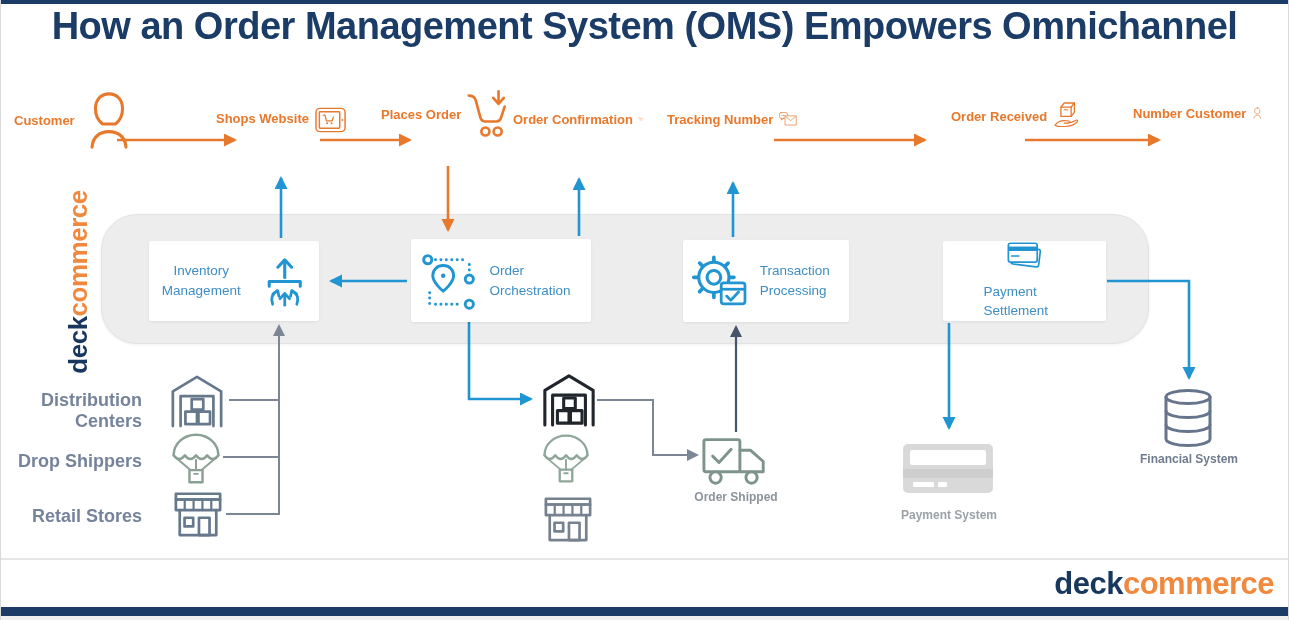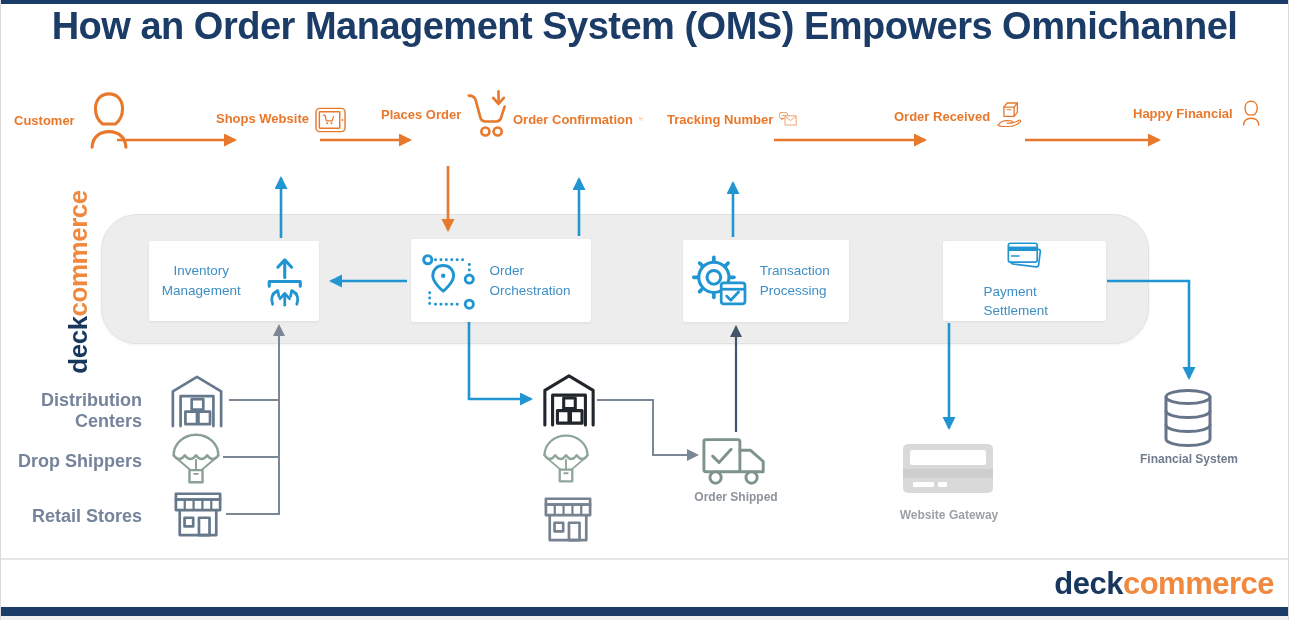--- a/index.html
+++ b/index.html
@@ -154,35 +154,35 @@
         <path d="M11 28v8l9.5-8"></path>
       </g>
       <circle cx="13.5" cy="15" r="2.4" fill="#e8782c"></circle>
       <circle cx="20" cy="15" r="2.4" fill="#e8782c"></circle>
       <circle cx="26.5" cy="15" r="2.4" fill="#e8782c"></circle>
       <rect x="27" y="17" width="50" height="41" fill="#ffffff" stroke="#e8782c" stroke-width="3"></rect>
       <path d="M29 20L52 38L75 20" fill="none" stroke="#e8782c" stroke-width="3" stroke-linejoin="round"></path>
     </svg>
   </div>
 
-  <div class="flow-node" style="left:893px;top:86px;align-items:center;">
+  <div class="flow-node" style="left:950px;top:86px;align-items:center;">
     <div class="flow-label">Order Received</div>
     <svg width="60" height="60" viewBox="0 0 60 62">
       <g fill="none" stroke="#e8782c" stroke-width="2.8" stroke-linejoin="round" stroke-linecap="round">
         <rect x="17" y="12" width="22" height="20"></rect>
         <path d="M17 12l7-9h22l-7 9"></path>
         <path d="M46 3v20l-7 9"></path>
         <path d="M24 17.5h8" stroke-width="2.2"></path>
         <path d="M4 51c5.5-7.5 13-10.5 21-10l9.5.8c3 .3 2.6 4.4-.4 4.4H24c10 .8 19-1.6 25.5-6 2.8-1.9 5 1.1 2.3 3.7C45.5 50 36 53.5 25.5 53.5H14c-4 0-7.5-1-10-2.5z" stroke-width="2.5"></path>
       </g>
     </svg>
   </div>
 
   <div class="flow-node" style="left:1132px;top:83px;">
-    <div class="flow-label">Happy Financial</div>
+    <div class="flow-label">Number Customer</div>
     <svg width="56" height="60" viewBox="0 0 56 62">
       <g fill="none" stroke="#e8782c" stroke-width="3.2" stroke-linejoin="round" stroke-linecap="round">
         <path d="M28 4c8.5 0 14 6.2 14 15.2 0 7.4-3.4 13-7.4 16H21.4c-4-3-7.4-8.6-7.4-16C14 10.2 19.5 4 28 4z"></path>
         <path d="M10.5 59C11 49 18 43 28 43s17 6 17.5 16"></path>
       </g>
     </svg>
   </div>
 
   <div class="module" style="left:148px;top:241px;width:170px;height:80px;">
     <div class="module-label" style="width:96px;text-align:center;">Inventory Management</div>
@@ -320,21 +320,21 @@
   </svg>
   <div class="mid-label" style="left:665px;top:490px;width:140px;color:#8c939b;">Order Shipped</div>
 
   <svg class="icon" style="left:902px;top:444px;" width="90" height="49" viewBox="0 0 90 49">
     <rect width="90" height="49" rx="5" fill="#d9d9d9"></rect>
     <rect x="7" y="6" width="76" height="15" rx="2" fill="#ffffff"></rect>
     <rect x="0" y="25" width="90" height="9" fill="#cecece"></rect>
     <rect x="10" y="38" width="21" height="5" rx="1" fill="#ffffff"></rect>
     <rect x="35" y="38" width="9" height="5" rx="1" fill="#ffffff"></rect>
   </svg>
-  <div class="mid-label" style="left:873px;top:508px;width:150px;color:#9ba1a7;">Website Gateway</div>
+  <div class="mid-label" style="left:873px;top:508px;width:150px;color:#9ba1a7;">Payment System</div>
 
   <svg class="icon" style="left:1161px;top:388px;" width="52" height="60" viewBox="0 0 52 60">
     <g fill="none" stroke="#66758c" stroke-width="3" stroke-linecap="round">
       <ellipse cx="26" cy="9" rx="22" ry="6.5"></ellipse>
       <path d="M4 9v42c0 3.6 9.8 6.5 22 6.5s22-2.9 22-6.5V9"></path>
       <path d="M4 23c0 3.6 9.8 6.5 22 6.5s22-2.9 22-6.5"></path>
       <path d="M4 37c0 3.6 9.8 6.5 22 6.5s22-2.9 22-6.5"></path>
     </g>
   </svg>
   <div class="mid-label" style="left:1113px;top:452px;width:150px;color:#6f7c8e;">Financial System</div>

